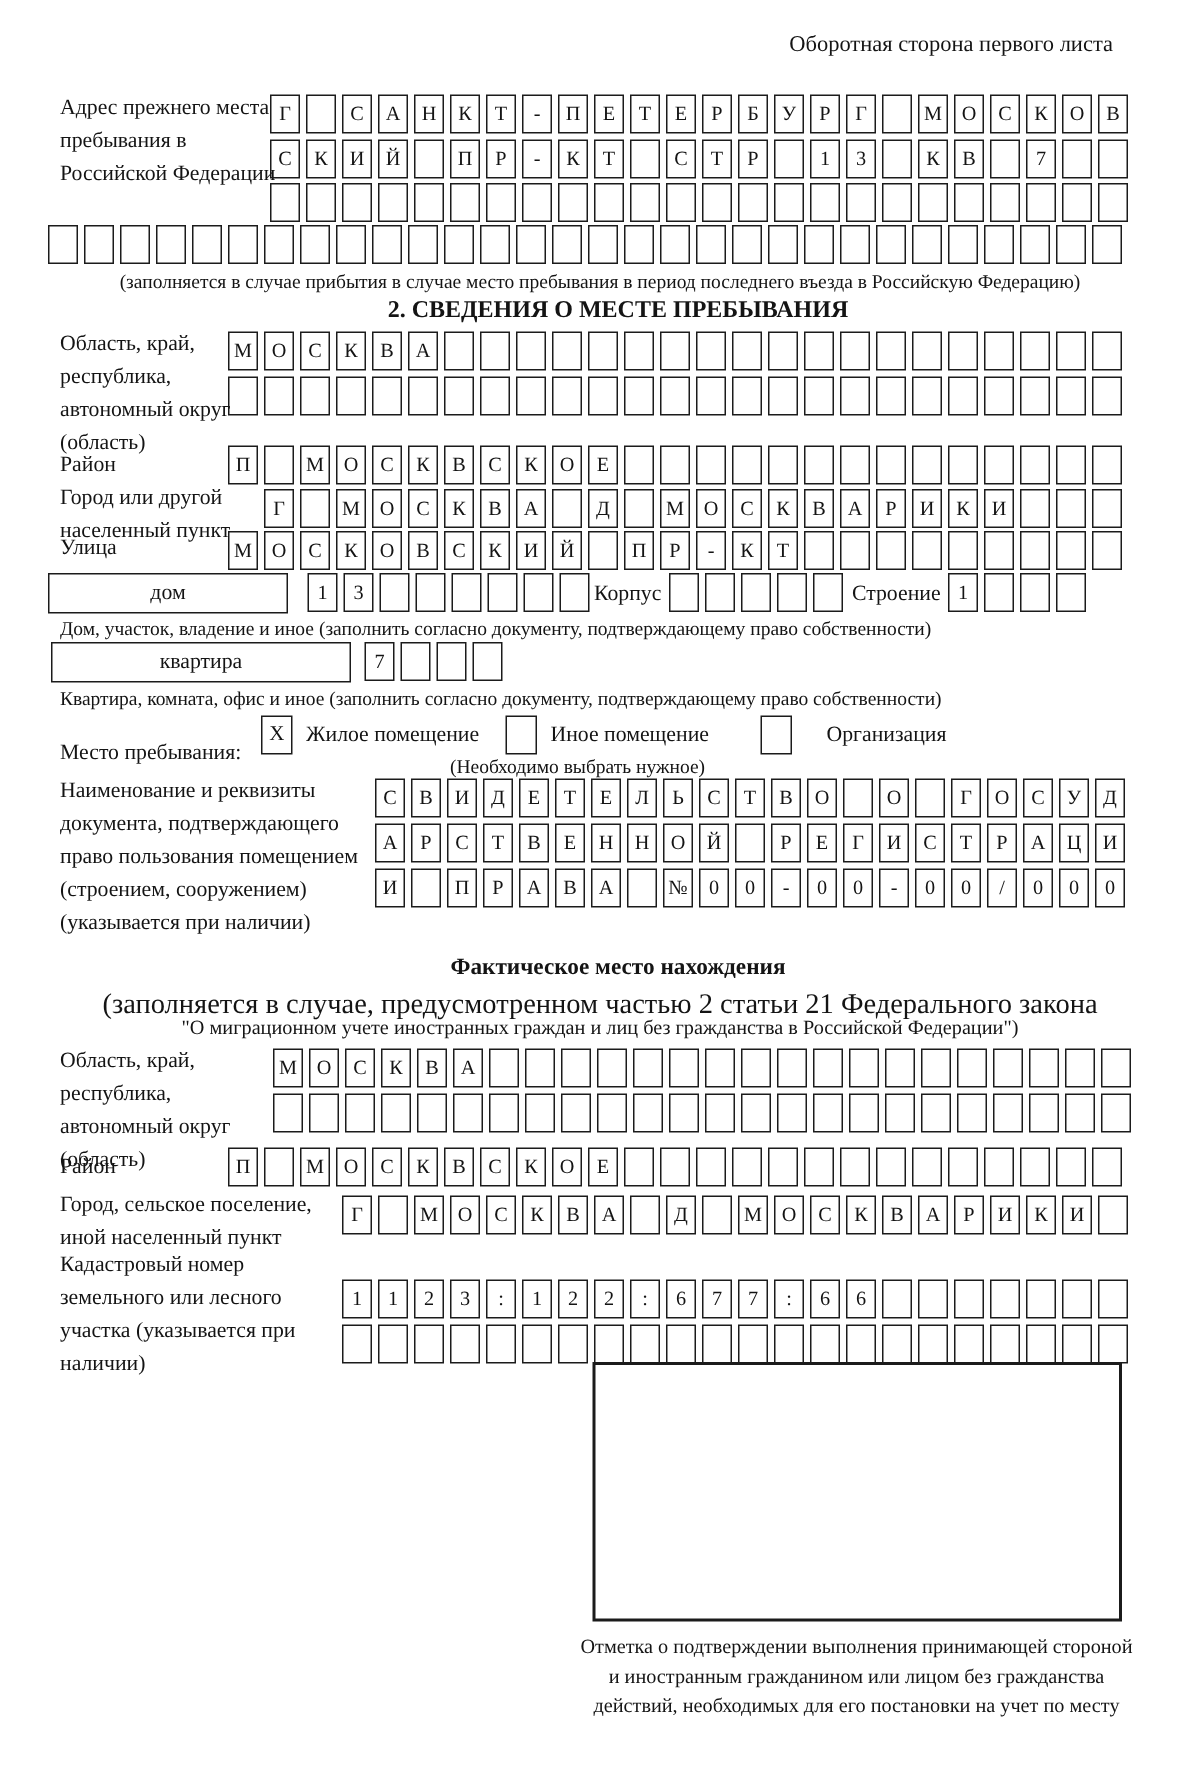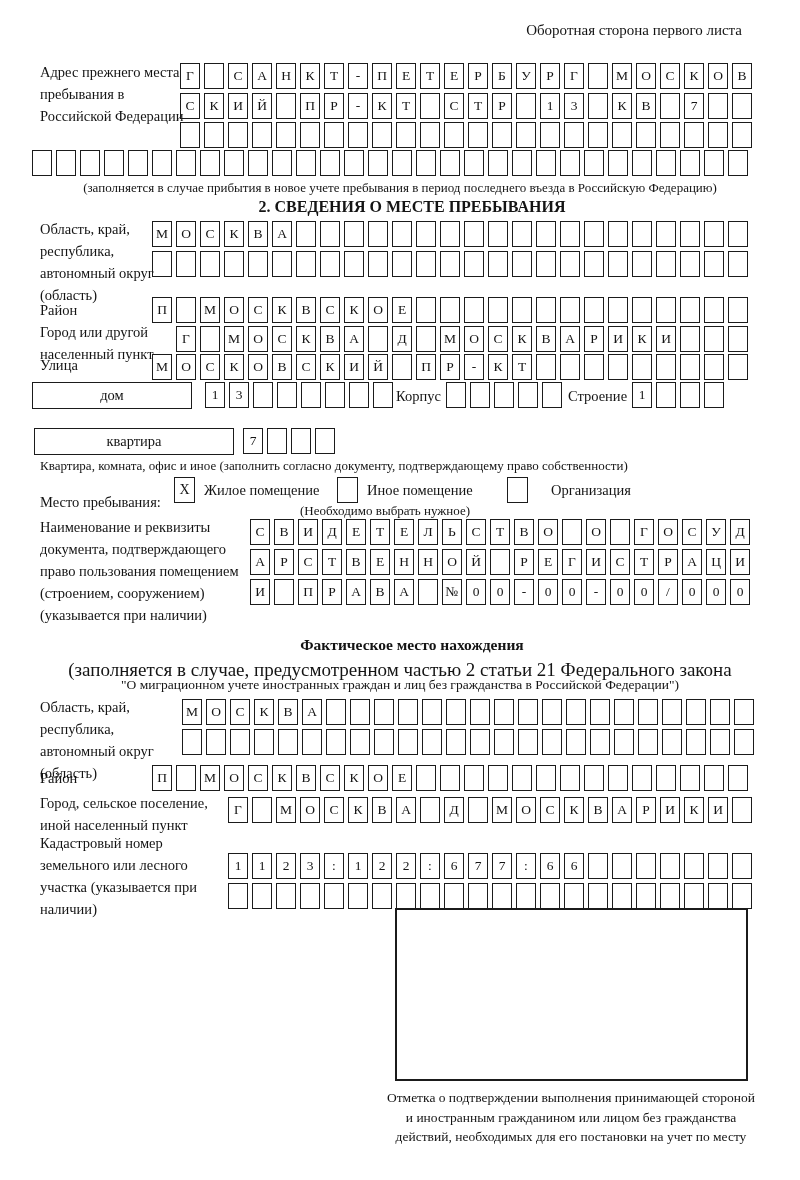--- a/index.html
+++ b/index.html
@@ -141,21 +141,21 @@
       <span class="cell"></span>
       <span class="cell"></span>
       <span class="cell"></span>
       <span class="cell"></span>
       <span class="cell"></span>
       <span class="cell"></span>
       <span class="cell"></span>
       <span class="cell"></span>
       <span class="cell"></span>
     </div>
-  <div class="abs note center" style="left:0; right:0; top:180px;">(заполняется в случае прибытия в новое учете пребывания в период последнего въезда в Российскую Федерацию)</div>
+  <div class="abs note center" style="left:0; right:0; top:180px;">(заполняется в случае прибытия в случае место пребывания в период последнего въезда в Российскую Федерацию)</div>
 
   <div class="abs center bold" style="left:0; right:0; top:198px; font-size:16px;">2. СВЕДЕНИЯ О МЕСТЕ ПРЕБЫВАНИЯ</div>
 
   <div class="abs lbl" style="left:40px; top:218px; width:120px;">Область, край, республика, автономный округ (область)</div>
   <div class="abs cells" style="left:152px; top:221px;">
       <span class="cell">М</span>
       <span class="cell">О</span>
       <span class="cell">С</span>
       <span class="cell">К</span>
       <span class="cell">В</span>
@@ -313,20 +313,21 @@
       <span class="cell"></span>
       <span class="cell"></span>
     </div>
   <div class="abs lbl" style="left:568px; top:385px;">Строение</div>
   <div class="abs cells" style="left:632px; top:382px;">
       <span class="cell">1</span>
       <span class="cell"></span>
       <span class="cell"></span>
       <span class="cell"></span>
     </div>
+  <div class="abs note" style="left:40px; top:411px;">Дом, участок, владение и иное (заполнить согласно документу, подтверждающему право собственности)</div>
 
   <div class="abs wide-box" style="left:34px; top:428px; width:200px;">квартира</div>
   <div class="abs cells" style="left:243px; top:428px;">
       <span class="cell">7</span>
       <span class="cell"></span>
       <span class="cell"></span>
       <span class="cell"></span>
     </div>
   <div class="abs note" style="left:40px; top:458px;">Квартира, комната, офис и иное (заполнить согласно документу, подтверждающему право собственности)</div>
 

